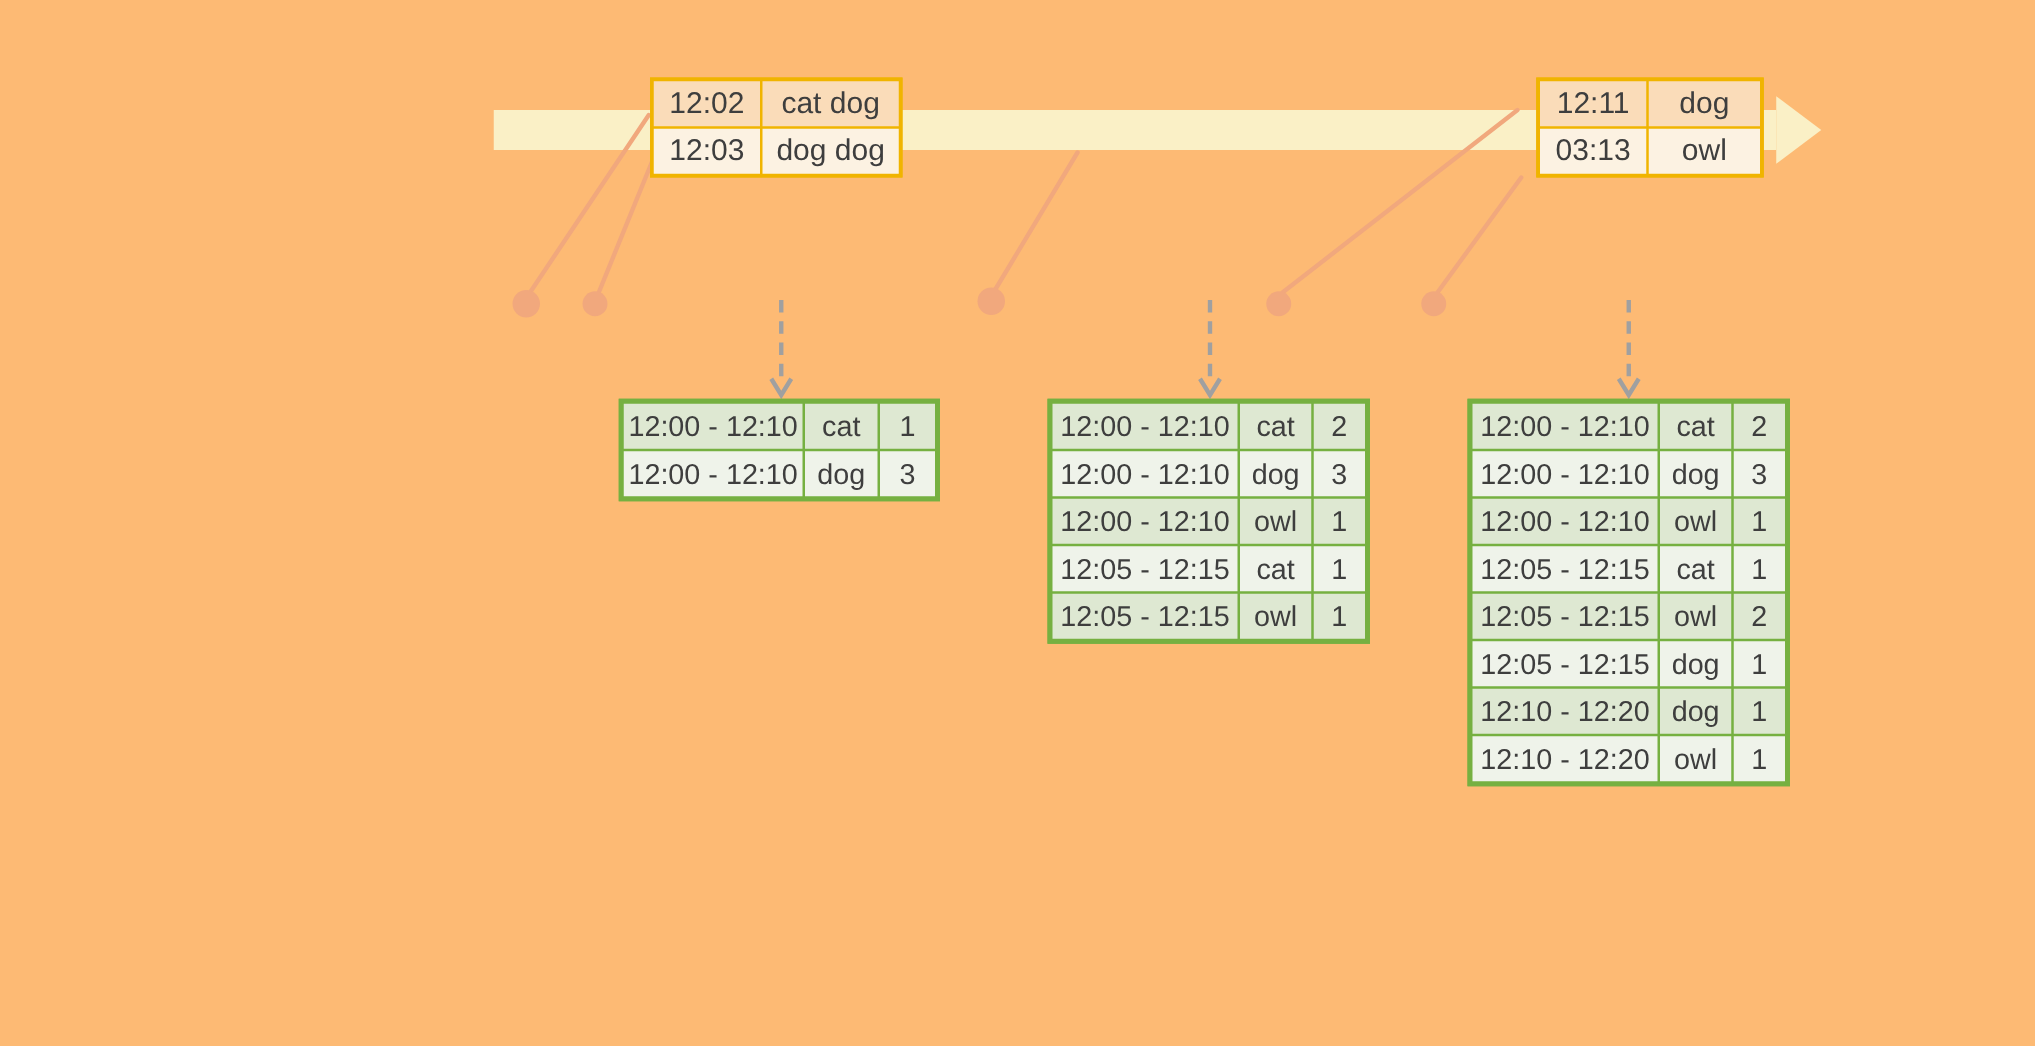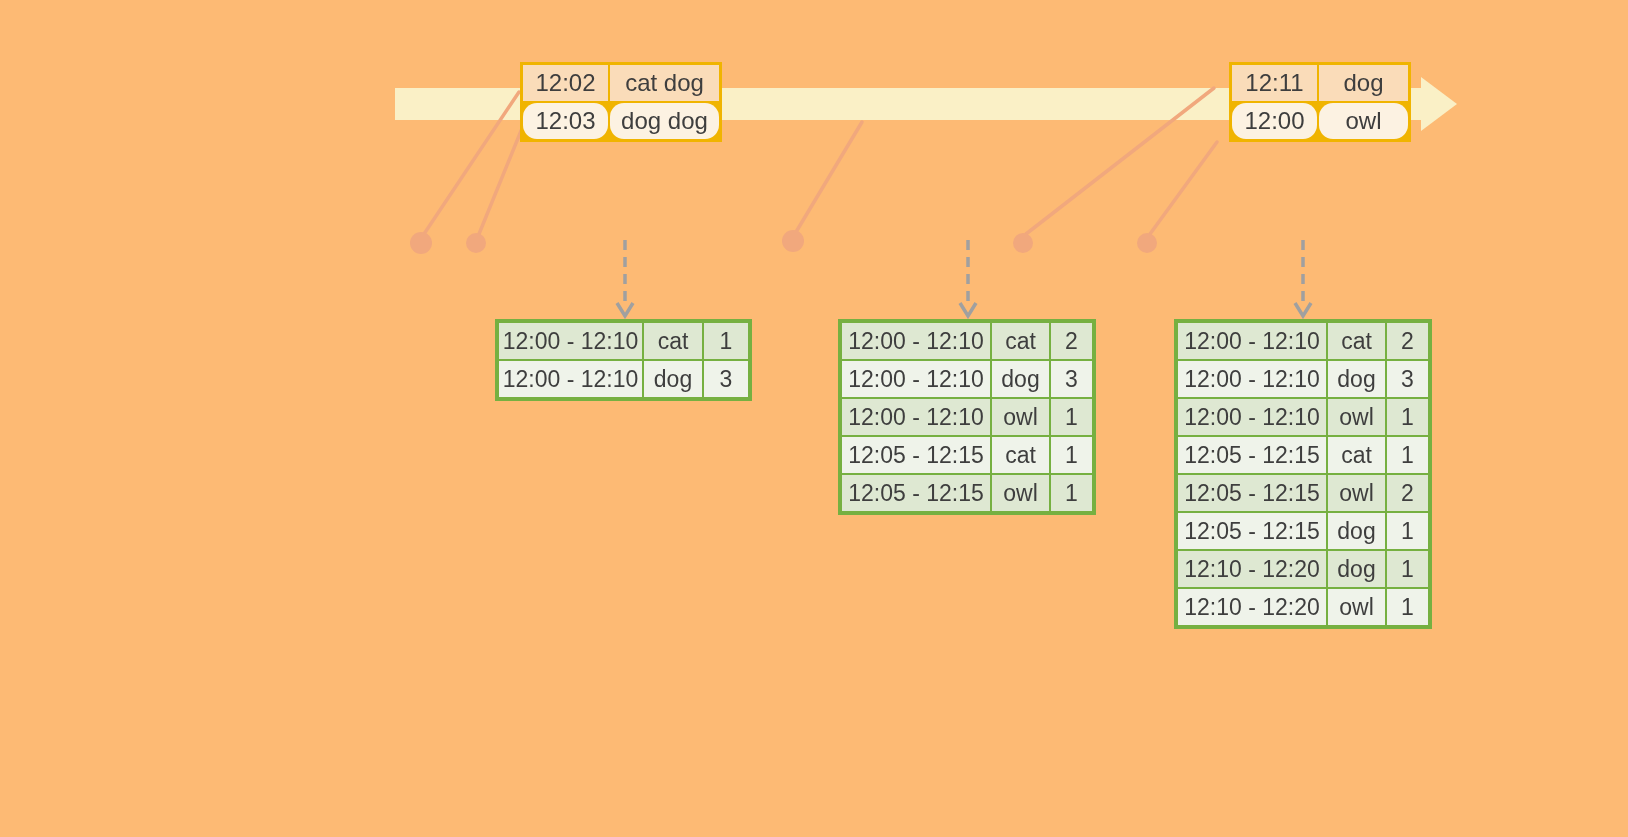--- a/index.html
+++ b/index.html
@@ -9,21 +9,21 @@
   }
   .overlay{position:absolute;left:0;top:0;width:1628px;height:837px;}
 
   
   .etable{
     position:absolute;display:grid;gap:2px;background:#f0b400;border:3px solid #f0b400;
     font-size:24px;
   }
   .etable .cell{display:flex;align-items:center;justify-content:center;line-height:1;}
   .etable .dark{background:#fadcb9;}
-  .etable .light{background:#fcf2e2;border-radius:14px;}
+  .etable .light{background:#fcf2e2;}
   #etable-1{left:520px;top:62px;grid-template-columns:85px 109px;grid-auto-rows:36px;}
   #etable-2{left:866px;top:80px;grid-template-columns:85px 105px;grid-auto-rows:34px;}
   #etable-3{left:1229px;top:62px;grid-template-columns:85px 89px;grid-auto-rows:36px;}
 
   
   .rtable{
     position:absolute;display:grid;gap:2px;background:#76b041;border:4px solid #76b041;
     font-size:23px;
   }
   .rtable .cell{display:flex;align-items:center;justify-content:center;line-height:1;}
@@ -73,21 +73,21 @@
     <div class="cell dark">12:02</div>
     <div class="cell dark">cat dog</div>
     <div class="cell light">12:03</div>
     <div class="cell light">dog dog</div>
   </div>
 
 
   <div class="etable" id="etable-3">
     <div class="cell dark">12:11</div>
     <div class="cell dark">dog</div>
-    <div class="cell light">12:00</div>
+    <div class="cell light">03:13</div>
     <div class="cell light">owl</div>
   </div>
 
   <div class="rtable" id="rtable-1">
     <div class="cell dark">12:00 - 12:10</div>
     <div class="cell dark">cat</div>
     <div class="cell dark">1</div>
     <div class="cell light">12:00 - 12:10</div>
     <div class="cell light">dog</div>
     <div class="cell light">3</div>

